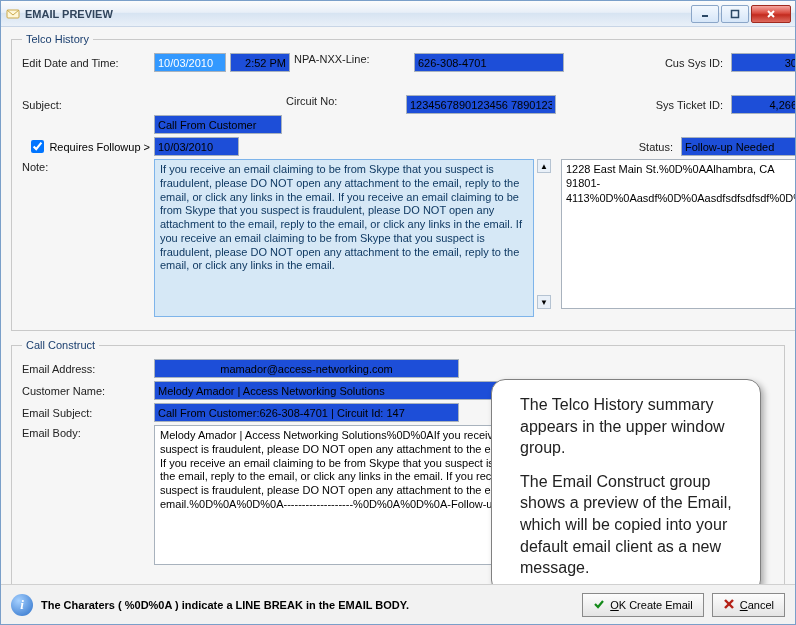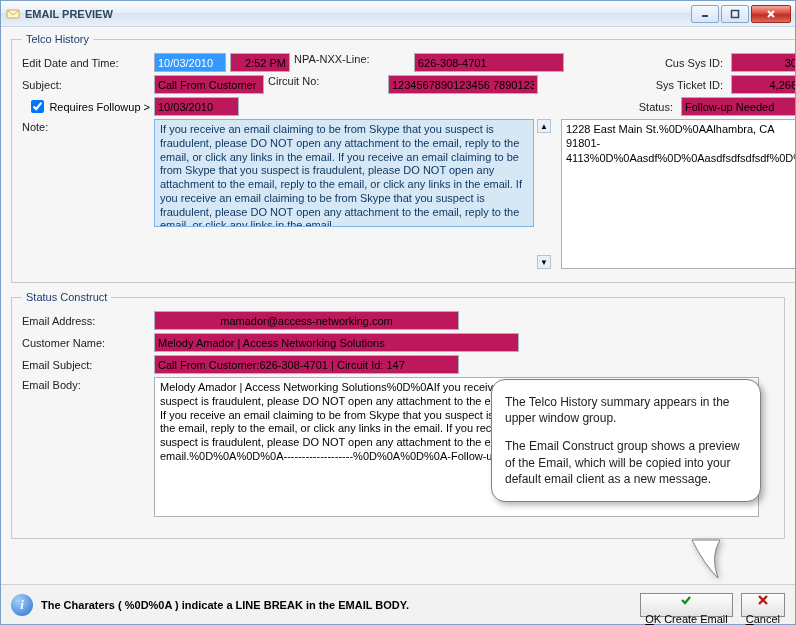--- a/index.html
+++ b/index.html
@@ -81,34 +81,34 @@
 }
 .lbl {
   text-align: left;
   padding-right: 4px;
   color: #222;
   white-space: nowrap;
 }
 .lbl-140 { width: 128px; }
 input.txt, .txt {
   border: 1px solid #a8b2bd;
-  background: #be185d;
+  background: #1d4ed8;
   height: 19px;
   padding: 1px 3px;
   font: inherit;
 }
 .txt.sel { background: #3399ff; color: #fff; }
 .txt.right { text-align: right; }
 .chk { margin-right: 2px; }
 .notearea {
   border: 1px solid #7eb4ea;
   background: #d6e8f6;
   padding: 3px 5px;
   width: 380px;
-  height: 108px;
+  height: 158px;
   overflow-y: auto;
   line-height: 1.25;
   color: #103a63;
   position: relative;
 }
 .scroll-col {
   width: 14px;
   display: flex;
   flex-direction: column;
   justify-content: space-between;
@@ -158,38 +158,37 @@
   font-style: italic;
   display: flex; align-items: center; justify-content: center;
   font-size: 13px;
   font-family: Georgia, serif;
 }
 .footer-text { font-weight: bold; flex: 1; }
 .btn {
   height: 24px;
   border: 1px solid #8a8a8a;
   background: linear-gradient(to bottom, #fdfdfd, #e4e4e4);
-  padding: 0 4px;
+  padding: 0 10px;
   display: flex; align-items: center; gap: 5px;
   cursor: pointer;
   font: inherit;
-  flex-direction: column;
 }
 .btn .u { text-decoration: underline; }
 .callout {
   position: absolute;
   left: 490px;
   top: 352px;
   width: 270px;
   background: #fff;
   border: 1px solid #808080;
   border-radius: 14px;
-  padding: 14px 13px;
+  padding: 14px 28px;
   box-shadow: 3px 3px 6px rgba(0,0,0,0.3);
-  font-size: 12px;
+  font-size: 16px;
   line-height: 1.35;
   color: #222;
   z-index: 10;
 }
 .callout-tail {
   position: absolute;
   bottom: -37px;
   right: 70px;
   width: 0; height: 0;
 }
@@ -244,21 +243,21 @@
           <input class="txt" style="width: 150px;" value="626-308-4701">
         </div>
         <div class="rcol" style="display:flex;align-items:center;gap:4px">
           <span class="lbl">Cus Sys ID:</span>
           <input class="txt right" style="width: 70px;" value="30">
         </div>
       </div>
 
       <div class="row">
         <span class="lbl lbl-140">Subject:</span>
-        <input class="txt" style="width: 110px;" value="Call From Customer">
+        <input class="txt" style="width: 128px; margin-top: 40px;" value="Call From Customer">
         <div class="mid-cols">
           <span class="lbl" style="width:80px">Circuit No:</span>
           <input class="txt" style="width: 150px;" value="1234567890123456 7890123">
         </div>
         <div class="rcol" style="display:flex;align-items:center;gap:4px">
           <span class="lbl">Sys Ticket ID:</span>
           <input class="txt right" style="width: 70px;" value="4,266">
         </div>
       </div>
 
@@ -279,21 +278,21 @@
         <div class="notearea">If you receive an email claiming to be from Skype that you suspect is fraudulent, please DO NOT open any attachment to the email, reply to the email, or click any links in the email. If you receive an email claiming to be from Skype that you suspect is fraudulent, please DO NOT open any attachment to the email, reply to the email, or click any links in the email. If you receive an email claiming to be from Skype that you suspect is fraudulent, please DO NOT open any attachment to the email, reply to the email, or click any links in the email.</div>
         <div class="scroll-col">
           <div class="scroll-btn">▲</div>
           <div class="scroll-btn">▼</div>
         </div>
         <div class="addrbox" style="margin-left:6px">1228 East Main St.%0D%0AAlhambra, CA 91801-4113%0D%0Aasdf%0D%0Aasdfsdfsdfsdf%0D%0A</div>
       </div>
     </fieldset>
 
     <fieldset class="group" style="height:248px">
-      <legend>Status Construct</legend>
+      <legend>Call Construct</legend>
 
       <div class="row">
         <span class="lbl lbl-140">Email Address:</span>
         <input class="txt" style="width: 305px; text-align: center;" value="mamador@access-networking.com">
       </div>
 
       <div class="row">
         <span class="lbl lbl-140">Customer Name:</span>
         <input class="txt" style="width: 365px;" value="Melody Amador | Access Networking Solutions">
       </div>

